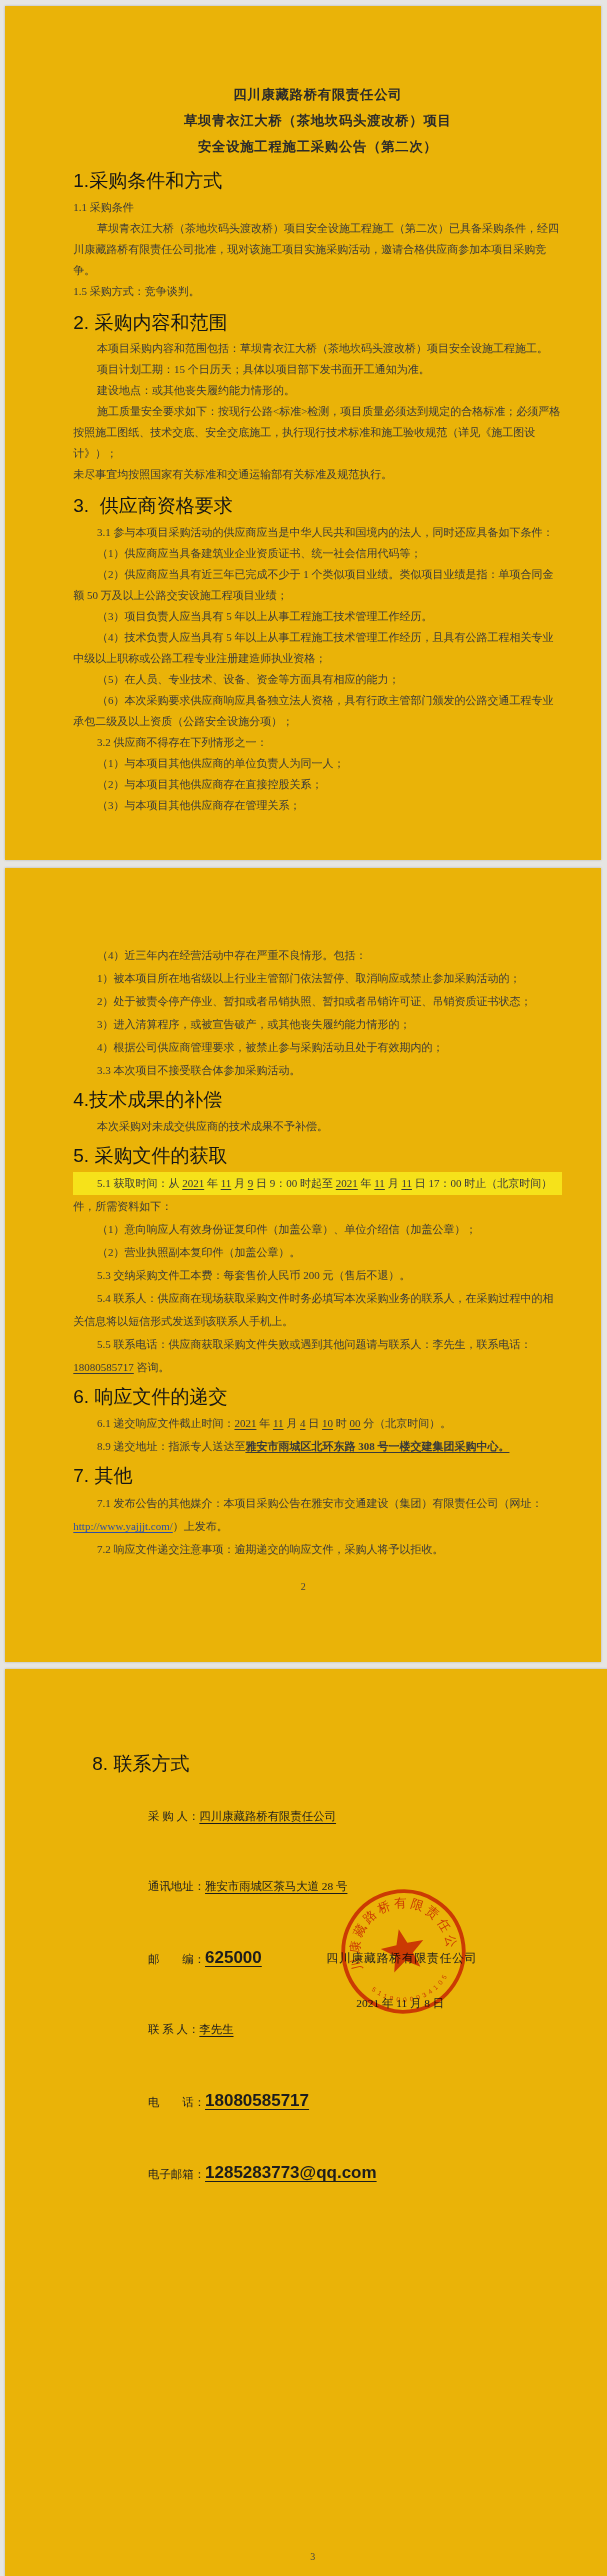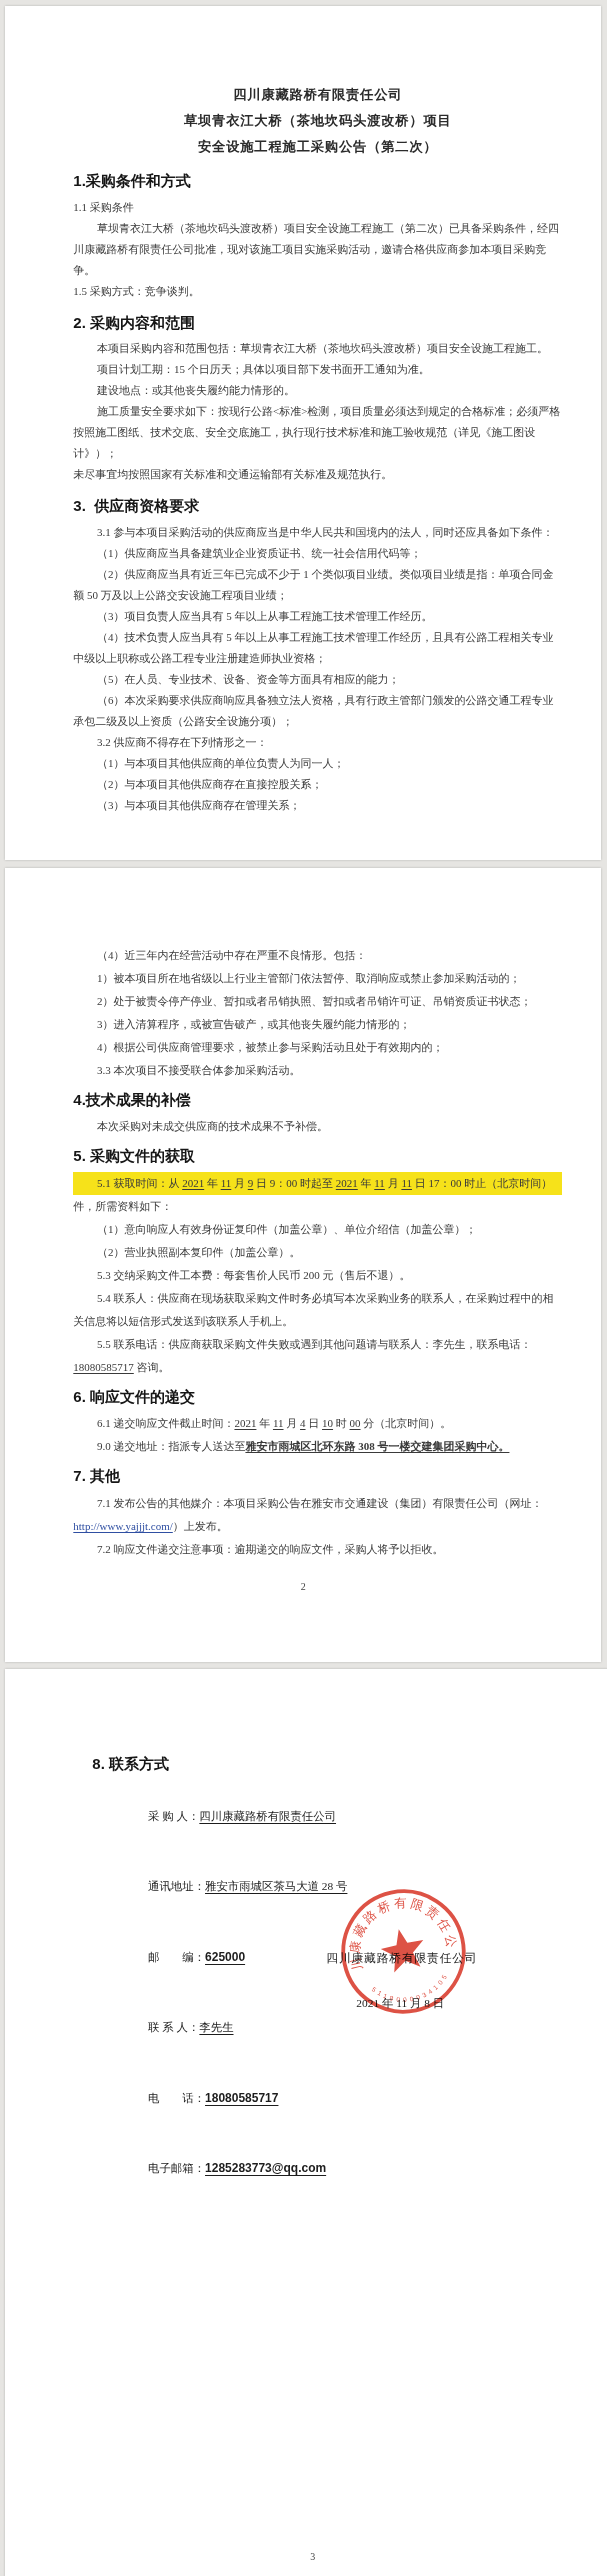--- a/index.html
+++ b/index.html
@@ -7,60 +7,60 @@
     width:607px;height:2576px;
     background:#e6e5e2;
     font-family:"Liberation Serif","DejaVu Serif",serif;
     color:#3a3a3a;
     overflow:hidden;
   }
   .page{
     position:relative;
     width:596px;
     margin:0 5.3px 7.6px 5.3px;
-    background:#ffffff;
+    background:#eab308;
     box-shadow:0 0 2.3px rgba(0,0,0,.22);
   }
   .page.p1{height:854px;margin-top:6px;}
   .page.p2{height:794px;}
   .page.p3{height:952px;margin-bottom:0;padding-left:19px;}
   .inner{padding:0 39px 0 68px;}
   .p3 .inner{padding-top:83px;}
   
   .t{
     text-align:center;font-weight:bold;font-size:13.3px;line-height:26px;
     font-family:"Liberation Sans",sans-serif;color:#2b2b2b;letter-spacing:0.8px;
     white-space:pre-wrap;
   }
   .titles{padding-top:76px;}
   
   .h{
-    font-family:"Liberation Sans",sans-serif;font-weight:bold;color:#161616;
-    font-size:15px;line-height:23px;margin-top:9px;white-space:pre-wrap;
+    font-family:"Liberation Sans",sans-serif;font-weight:normal;color:#161616;
+    font-size:19px;line-height:23px;margin-top:9px;white-space:pre-wrap;
   }
   .p2page .h{margin-top:6px;}
   
   .ln{font-size:11px;line-height:21px;white-space:pre-wrap;}
   .p2page .ln{line-height:23px;}
   .mt6{margin-top:4.6px;}
   .ind{text-indent:2.15em;}
   .u{text-decoration:underline;text-underline-offset:2.3px;}
   .b{font-weight:bold;}
   .hl{background:#f6e21a;}
   .link{color:#2f4fa2;}
   .pagenum{
     position:absolute;left:0;right:0;bottom:70px;text-align:center;
     font-size:10px;color:#444;
   }
   
   .contact{margin:6px 0 0 33px;}
   .crow{font-size:11.4px;line-height:23.5px;white-space:pre-wrap;}
   .crow .lab{color:#222;}
   .crow .val{color:#1d1d1d;text-decoration:underline;text-underline-offset:3px;}
-  .crow .val.num{font-family:"Liberation Sans",sans-serif;font-weight:bold;font-size:12px;}
+  .crow .val.num{font-family:"Liberation Sans",sans-serif;font-weight:bold;font-size:17px;}
   
   .sig{position:absolute;left:321px;top:282px;font-size:11.8px;color:#222;letter-spacing:0.8px;}
   .sigdate{position:absolute;left:351px;top:327px;font-size:11.4px;color:#222;}
   .seal{
     position:absolute;left:333px;top:217px;width:131px;height:131px;
     transform:rotate(-12deg);opacity:.88;mix-blend-mode:multiply;
   }
 </style>
 </head>
 <body>
@@ -118,21 +118,21 @@
     <div class="ln">件，所需资料如下：</div>
     <div class="ln ind">（1）意向响应人有效身份证复印件（加盖公章）、单位介绍信（加盖公章）；</div>
     <div class="ln ind">（2）营业执照副本复印件（加盖公章）。</div>
     <div class="ln ind">5.3 交纳采购文件工本费：每套售价人民币 200 元（售后不退）。</div>
     <div class="ln ind">5.4 联系人：供应商在现场获取采购文件时务必填写本次采购业务的联系人，在采购过程中的相</div>
     <div class="ln">关信息将以短信形式发送到该联系人手机上。</div>
     <div class="ln ind">5.5 联系电话：供应商获取采购文件失败或遇到其他问题请与联系人：李先生，联系电话：</div>
     <div class="ln"><span class="u">18080585717</span><span> 咨询。</span></div>
     <div class="h">6. 响应文件的递交</div>
     <div class="ln ind mt6"><span>6.1 递交响应文件截止时间：</span><span class="u">2021</span><span> 年 </span><span class="u">11</span><span> 月 </span><span class="u">4</span><span> 日 </span><span class="u">10</span><span> 时 </span><span class="u">00</span><span> 分（北京时间）。</span></div>
-    <div class="ln ind"><span>9.0 递交地址：指派专人送达至</span><span class="u b">雅安市雨城区北环东路 308 号一楼交建集团采购中心。</span></div>
+    <div class="ln ind"><span>8.9 递交地址：指派专人送达至</span><span class="u b">雅安市雨城区北环东路 308 号一楼交建集团采购中心。</span></div>
     <div class="h">7. 其他</div>
     <div class="ln ind mt6">7.1 发布公告的其他媒介：本项目采购公告在雅安市交通建设（集团）有限责任公司（网址：</div>
     <div class="ln"><span class="u link">http://www.yajjjt.com/</span><span>）上发布。</span></div>
     <div class="ln ind">7.2 响应文件递交注意事项：逾期递交的响应文件，采购人将予以拒收。</div>
   </div>
   <div class="pagenum">2</div>
 </div>
 
 <div class="page p3">
   <div class="inner">

